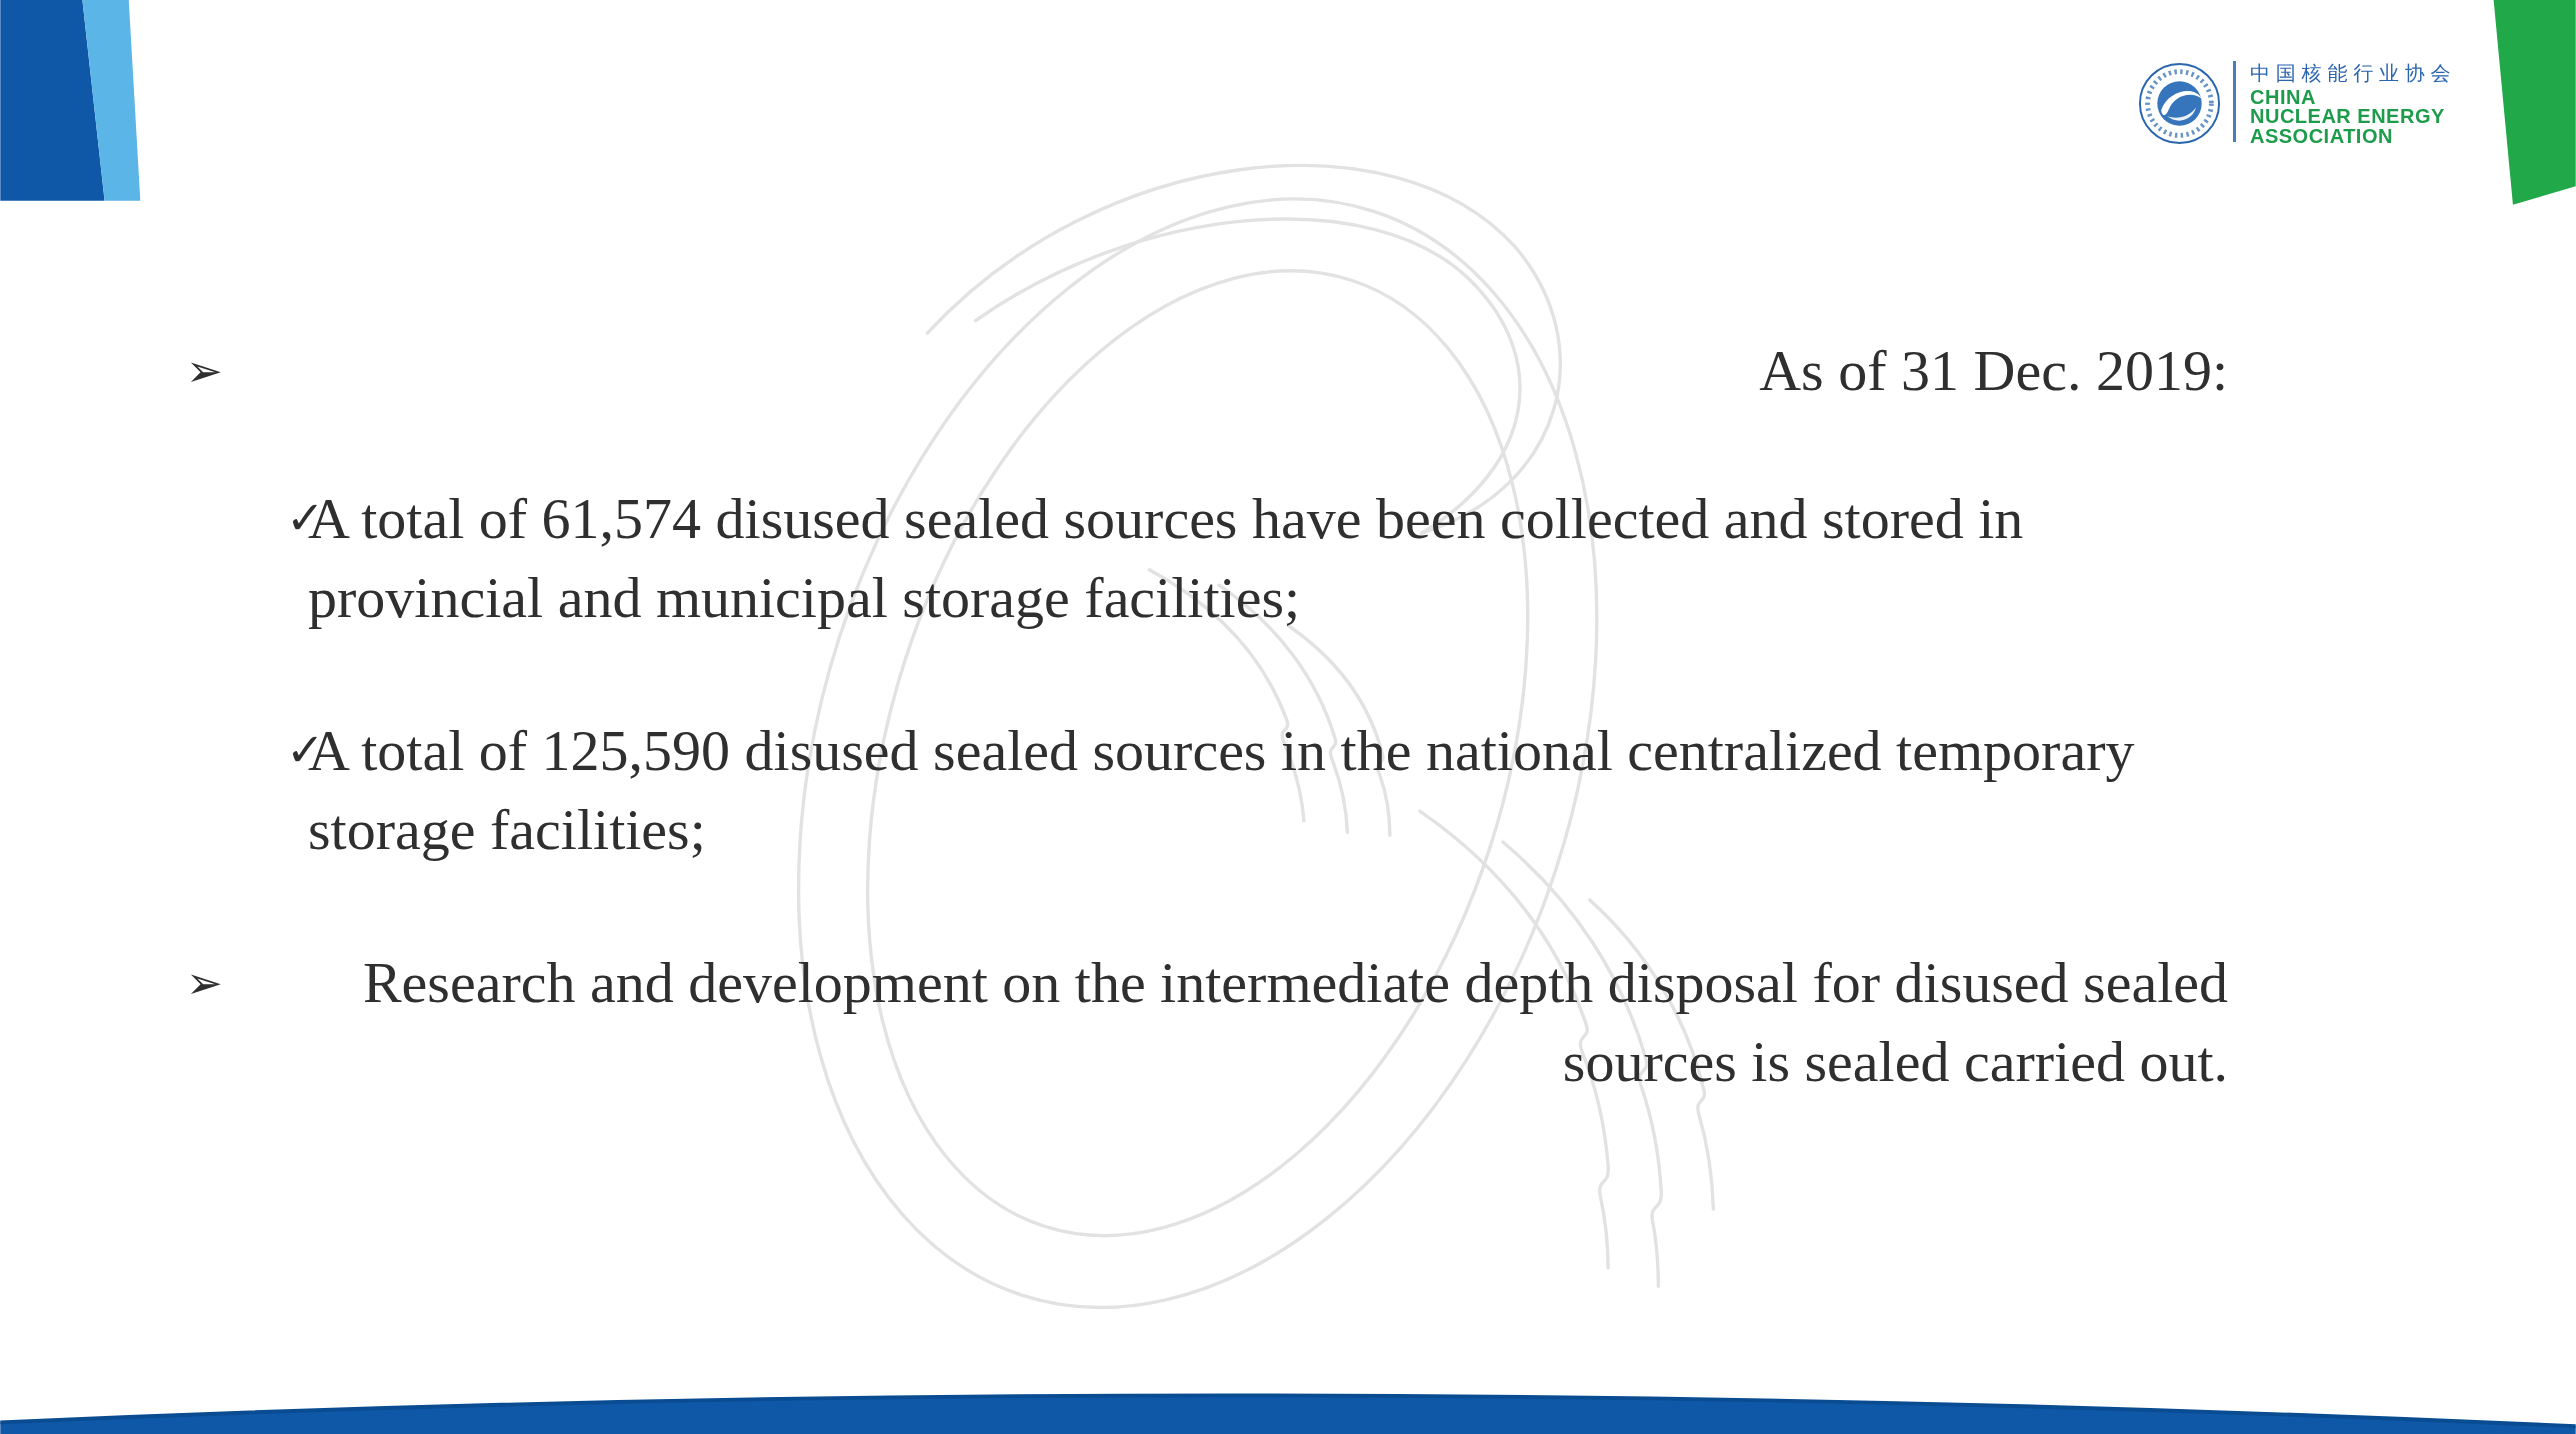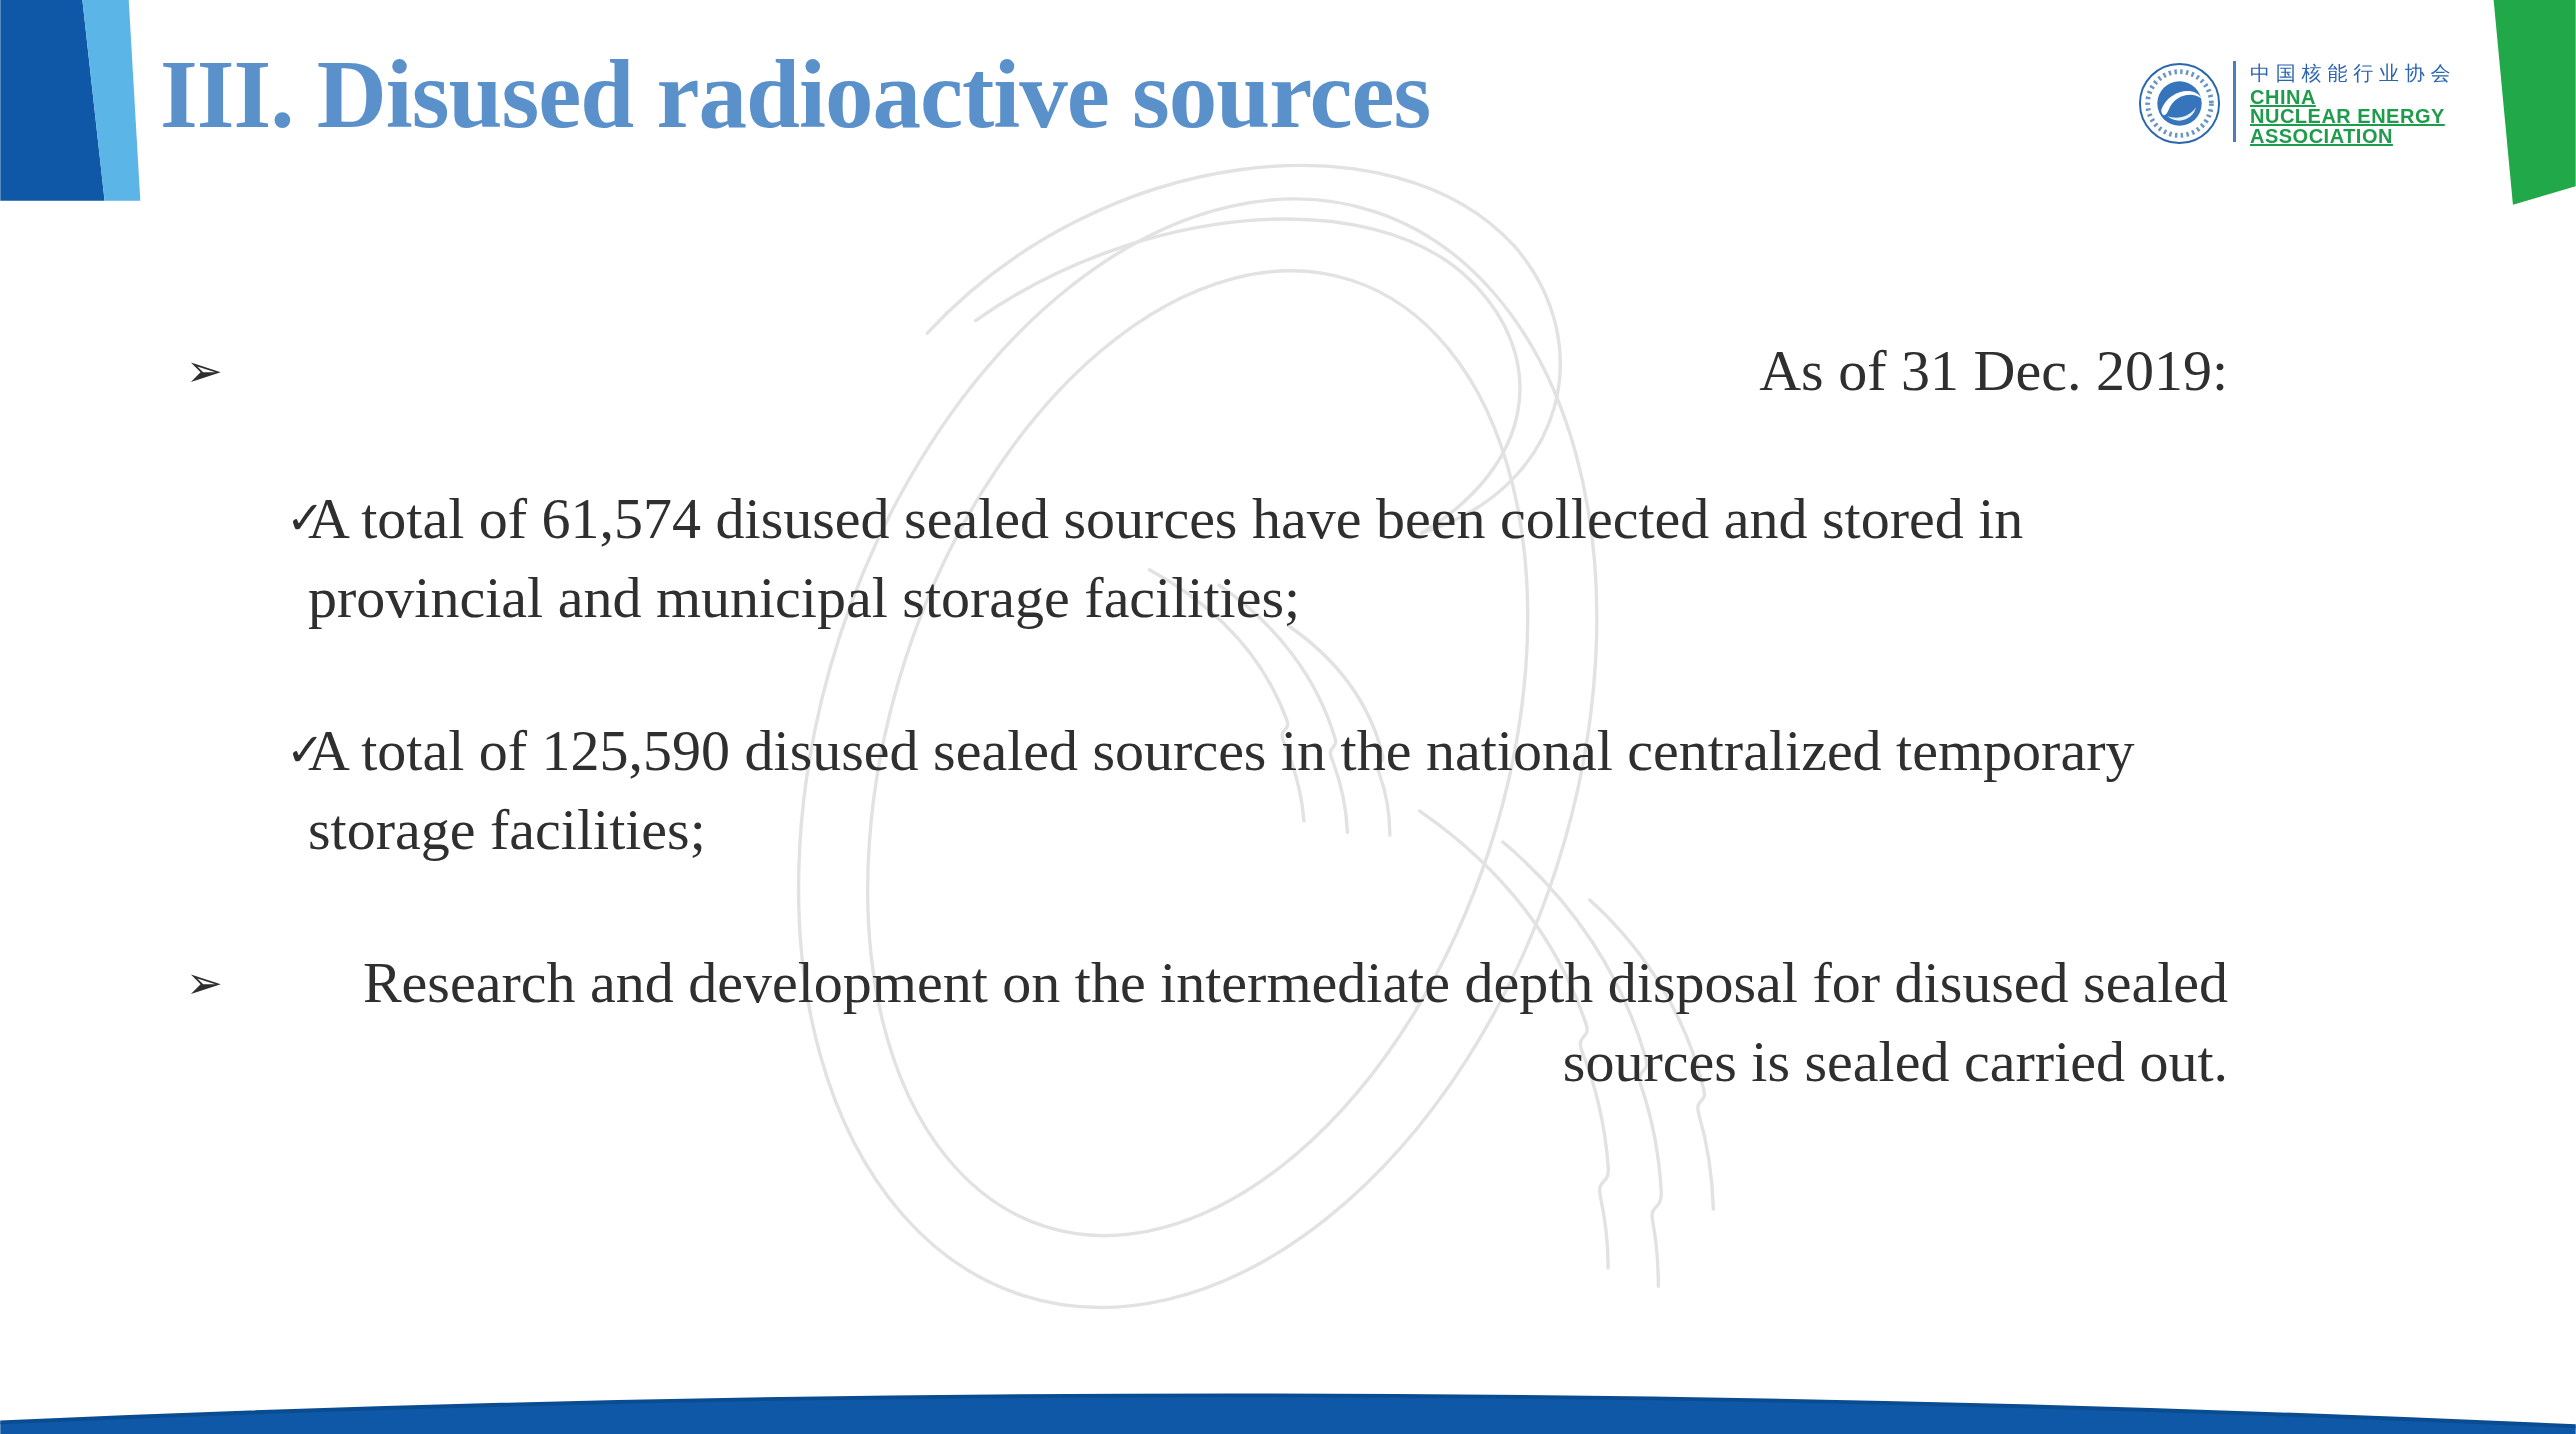--- a/index.html
+++ b/index.html
@@ -42,21 +42,21 @@
   .logo-cn{
     position:absolute;left:112px;top:6.8px;
     font-family:"DejaVu Sans", sans-serif;
     font-size:20px;font-weight:normal;letter-spacing:5.8px;
     color:var(--logo-blue);white-space:nowrap;
   }
   .logo-en{
     position:absolute;left:112px;top:35px;
     font-family:"Liberation Sans", sans-serif;
     font-size:20px;font-weight:bold;line-height:19.3px;
-    color:var(--logo-green);letter-spacing:0.5px;white-space:nowrap;text-decoration:underline;
+    color:var(--logo-green);letter-spacing:0.5px;white-space:nowrap;
   }
 
   
   .row{position:absolute;color:var(--body-text);}
   .row .marker{
     position:absolute;left:0;top:0;
     font-family:"DejaVu Sans", sans-serif;
     line-height:79px;
   }
   .row .text{
@@ -95,21 +95,20 @@
 
     <polygon class="shape-dark" points="0,0 85,0 108,208 0,208"></polygon>
     <polygon class="shape-light" points="85,0 133,0 145,208 108,208"></polygon>
 
     <polygon class="shape-green" points="2582,0 2667,0 2667,193 2602,212"></polygon>
 
     <path class="shape-dark" d="M0,1473 Q1300,1415 2667,1477 L2667,1485 L0,1485 Z"></path>
     <path class="band-edge" d="M0,1473 Q1300,1415 2667,1477"></path>
   </svg>
 
-  <div class="page-title">III. Disused radioactive sources</div>
 
   <div class="logo">
     <svg class="emblem" viewBox="0 0 86 86">
       <circle cx="43" cy="43" r="41" fill="#ffffff" stroke="#2A66AE" stroke-width="2"></circle>
       <circle cx="43" cy="43" r="33" fill="none" stroke="#2A66AE" stroke-width="5" stroke-dasharray="2.5 3.5" opacity="0.7"></circle>
       <circle cx="43" cy="43" r="23" fill="#3674BC"></circle>
       <path d="M24,50 C31,29 59,24 66,38 C56,30 38,34 32,49 C29,57 25,57 24,50 Z" fill="#ffffff"></path>
       <path d="M30,56 C40,60 54,57 60,47 C58,59 42,66 30,56 Z" fill="#ffffff" opacity="0.9"></path>
     </svg>
     <div class="logo-divider"></div>

